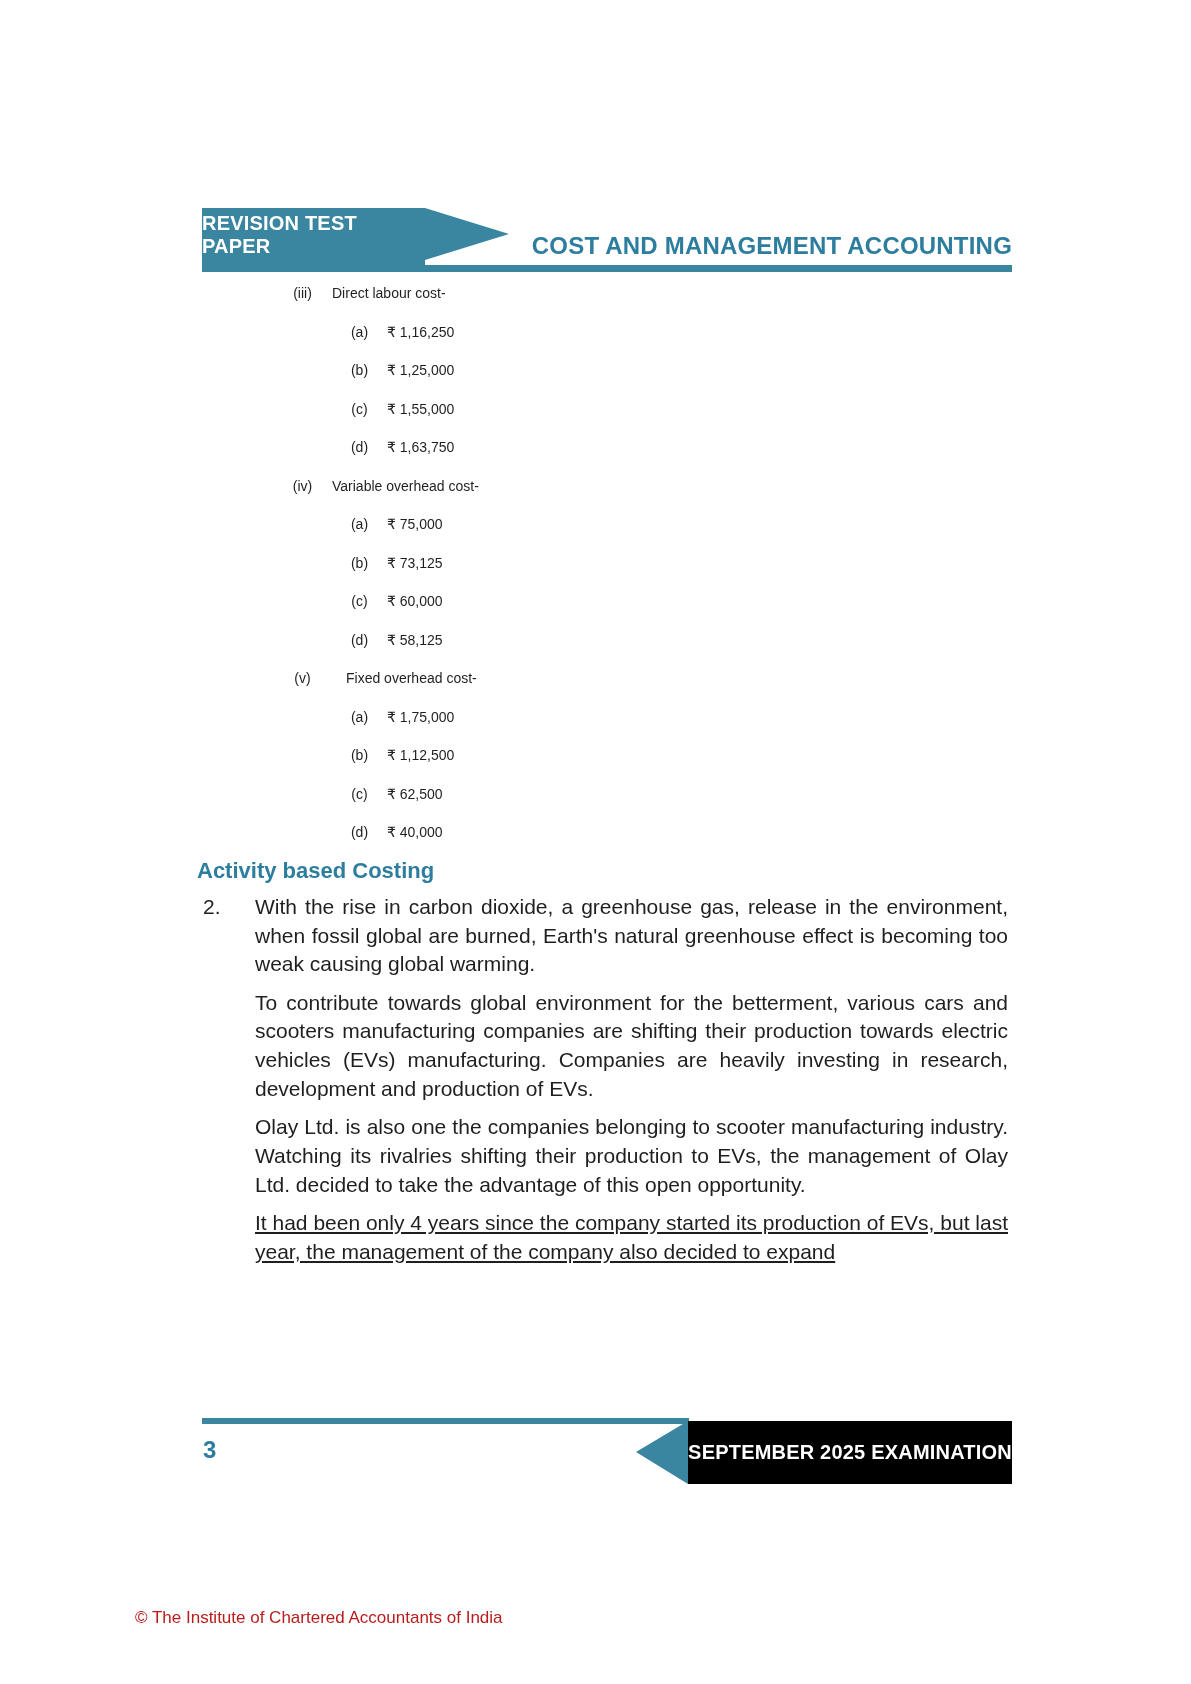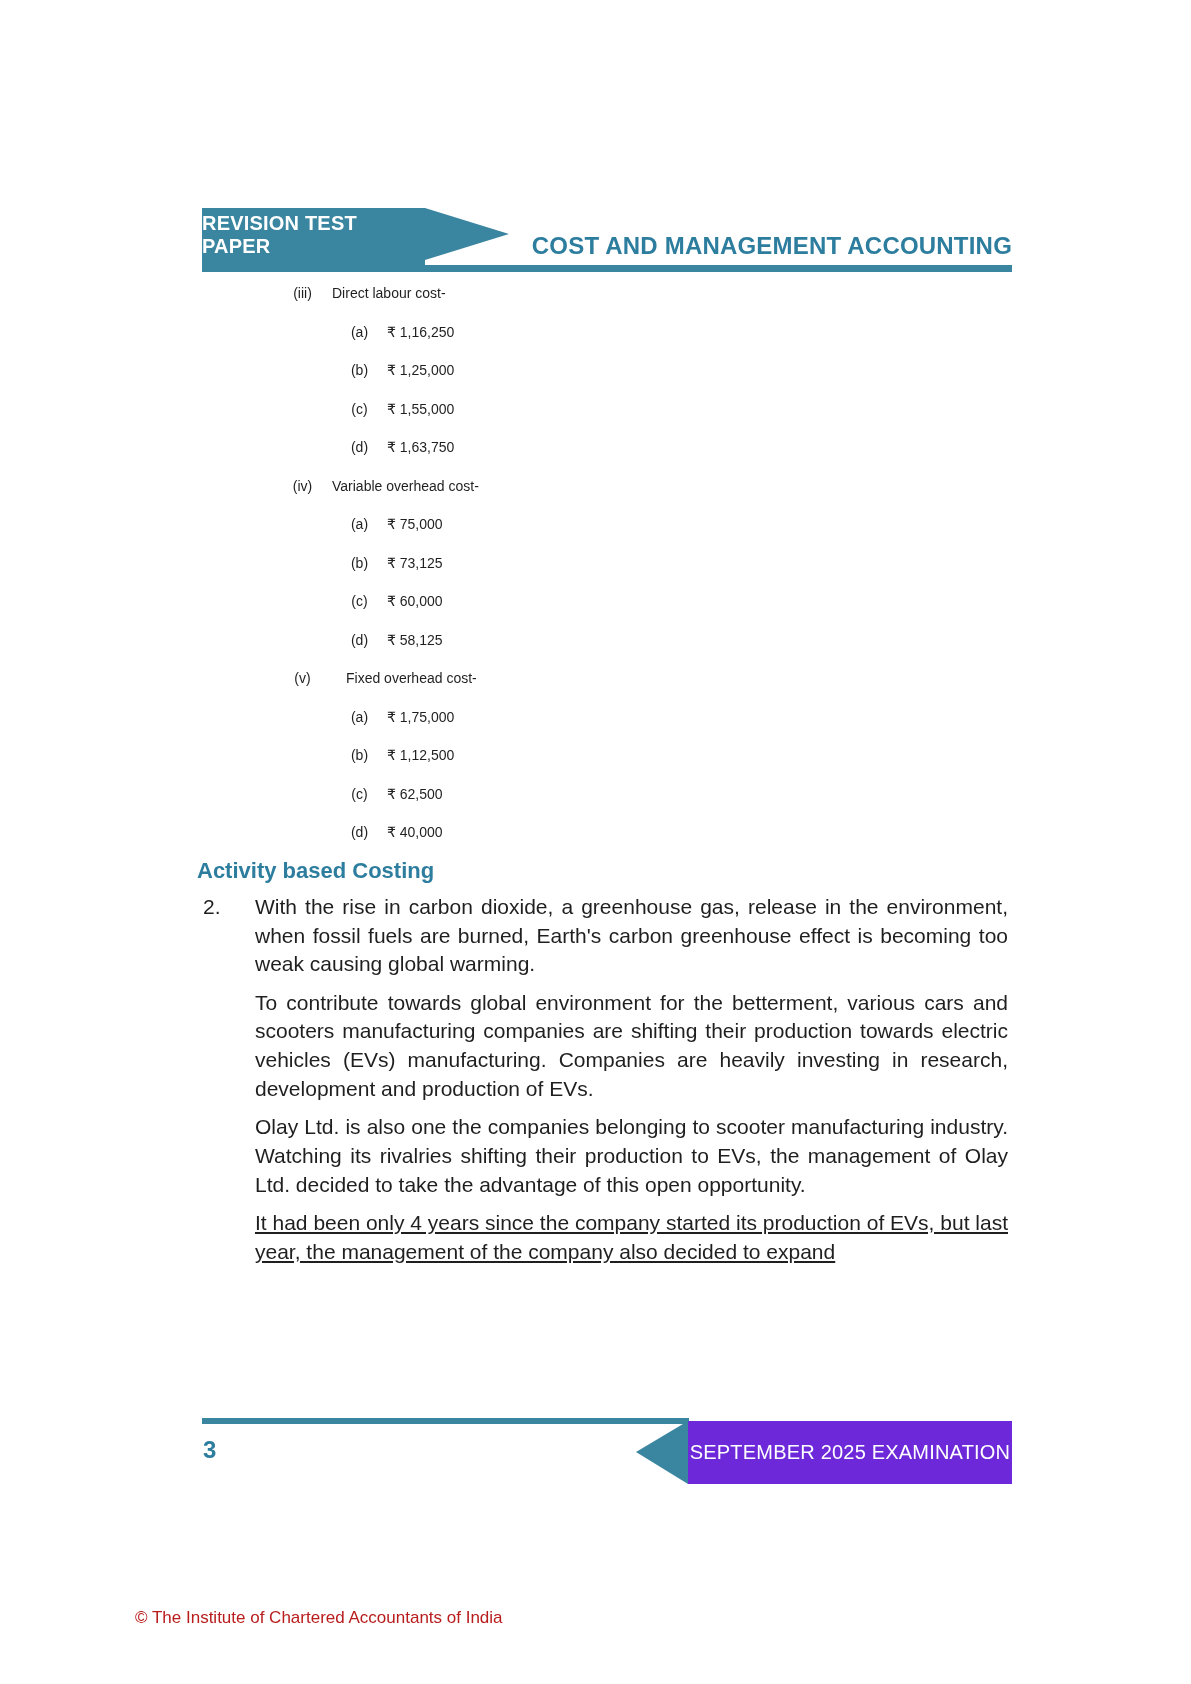--- a/index.html
+++ b/index.html
@@ -41,22 +41,22 @@
   .q2 { position:absolute; left:203px; top:893px; width:805px; font-size:21px; }
   .qnum { position:absolute; left:0; top:0; line-height:28.7px; }
   .q2 .para { margin:0 0 9.6px 52px; text-align:justify; line-height:28.7px; }
   .q2 .para:last-child { margin-bottom:0;text-decoration:underline; }
   
   .footer-rule { position:absolute; left:202px; top:1418px; width:487px; height:6px; background:#3a85a0; }
   .page-number {
     position:absolute; left:203px; top:1436px; font-size:24px; font-weight:bold; color:#2d7d9e;
   }
   .footer-banner {
-    position:absolute; left:688px; top:1421px; width:324px; height:63px; background:#6d28d9;
-    color:#ffffff; font-size:20px; font-weight:normal; letter-spacing:0.2px;
+    position:absolute; left:688px; top:1421px; width:324px; height:63px; background:#000000;
+    color:#ffffff; font-size:20px; font-weight:bold; letter-spacing:0.2px;
     display:flex; align-items:center; justify-content:center; white-space:nowrap;
   }
   .footer-arrow {
     position:absolute; left:-52px; top:0; width:0; height:0;
     border-right:52px solid #3a85a0; border-top:31px solid transparent; border-bottom:32px solid transparent;
   }
   
   .copyright { position:absolute; left:135px; top:1608px; font-size:17px; color:#b91c1c; }
 </style>
 </head>
@@ -137,21 +137,21 @@
       <span class="mcq-letter">(d)</span>
       <span class="mcq-value">₹ 40,000</span>
     </div>
 
   </div>
 
   <div class="section-heading">Activity based Costing</div>
 
   <div class="q2">
     <span class="qnum">2.</span>
-    <p class="para">With the rise in carbon dioxide, a greenhouse gas, release in the environment, when fossil fuels are burned, Earth's carbon greenhouse effect is becoming too weak causing global warming.</p>
+    <p class="para">With the rise in carbon dioxide, a greenhouse gas, release in the environment, when fossil global are burned, Earth's natural greenhouse effect is becoming too weak causing global warming.</p>
     <p class="para">To contribute towards global environment for the betterment, various cars and scooters manufacturing companies are shifting their production towards electric vehicles (EVs) manufacturing. Companies are heavily investing in research, development and production of EVs.</p>
     <p class="para">Olay Ltd. is also one the companies belonging to scooter manufacturing industry. Watching its rivalries shifting their production to EVs, the management of Olay Ltd. decided to take the advantage of this open opportunity.</p>
     <p class="para">It had been only 4 years since the company started its production of EVs, but last year, the management of the company also decided to expand</p>
   </div>
 
   <div class="footer-rule"></div>
   <div class="page-number">3</div>
   <div class="footer-banner">
     <div class="footer-arrow"></div>
     <span>SEPTEMBER 2025 EXAMINATION</span>

